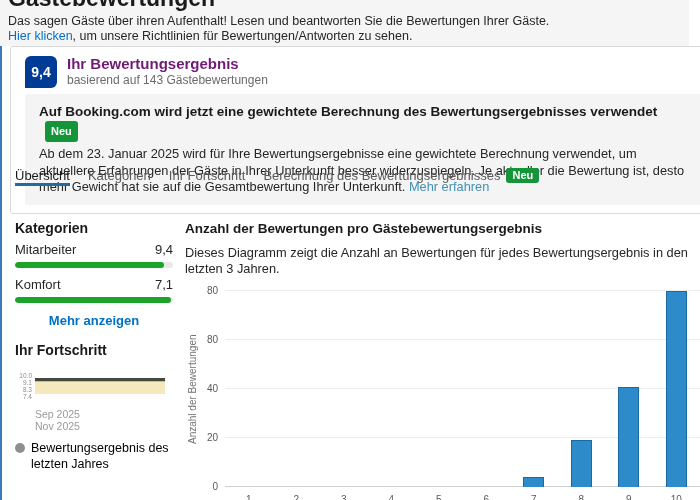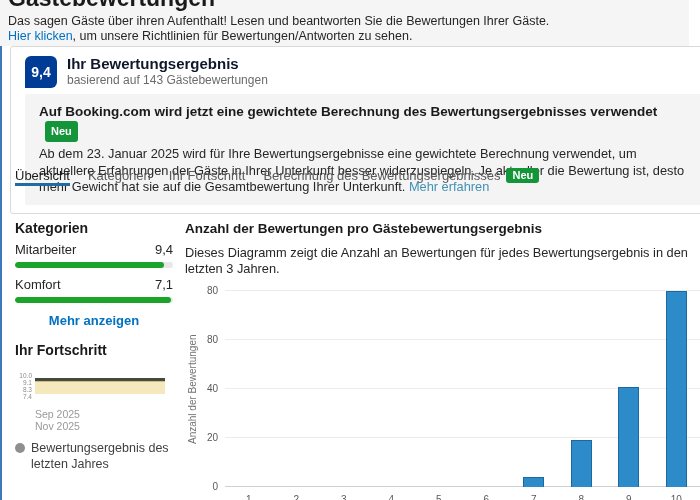--- a/index.html
+++ b/index.html
@@ -17,21 +17,21 @@
   .page-header h1{margin:-14px 0 0;font-size:23px;line-height:24px;font-weight:700;color:#1a1a1a;}
   .page-header .intro{margin:4px 0 0;font-size:12.5px;line-height:15px;color:#262626;}
   .page-header .guidelines{margin:0;font-size:12.5px;line-height:15px;color:#262626;}
   .page-header .guidelines a{color:#0071c2;}
   
   .score-card{position:absolute;top:46px;left:10px;width:700px;box-sizing:border-box;
     background:#fff;border:1px solid #d9d9d9;border-radius:3px;padding:8px 14px;}
   .score-row{display:flex;align-items:center;gap:10px;}
   .score-badge{width:32px;height:32px;background:#003b95;color:#fff;font-weight:700;font-size:14px;
     border-radius:6px 6px 6px 0;display:flex;align-items:center;justify-content:center;}
-  .score-title{font-size:15px;font-weight:700;color:#0f172a;line-height:18px;}
+  .score-title{font-size:15px;font-weight:700;color:#701a75;line-height:18px;}
   .score-sub{font-size:12px;color:#6b6b6b;line-height:15px;}
   .notice{background:#f4f4f4;border-radius:2px;margin:6px -14px 0 0;padding:9px 14px;}
   .notice-title-row{line-height:18px;}
   .notice-title{font-size:13.5px;font-weight:700;color:#1a1a1a;}
   .badge-neu{display:inline-block;background:#149539;color:#fff;font-size:11px;font-weight:700;
     padding:1px 6px 2px;border-radius:3px;margin-left:6px;vertical-align:1px;}
   .notice-body{margin:4px 0 0;font-size:12.8px;line-height:16.5px;color:#262626;white-space:normal;}
   .notice-link{color:#4291b5;}
   
   .tabs{position:absolute;top:168px;left:15px;right:0;display:flex;gap:18px;align-items:flex-start;}
@@ -56,21 +56,21 @@
     font-size:6.5px;line-height:7px;color:#8c8c8c;text-align:right;padding-right:3px;box-sizing:border-box;margin-top:4px;}
   .mini-plot{flex:1;position:relative;height:36px;}
   .mini-band{position:absolute;left:0;right:0;top:13px;height:12px;background:#f4e8bc;border-top:1px solid #cbbd84;}
   .mini-line{position:absolute;left:0;right:0;top:10px;height:2.5px;background:#45493f;}
   .mini-x{display:flex;justify-content:space-between;margin:4px 0 8px 20px;width:130px;
     font-size:10.5px;color:#9a9a9a;flex-direction:column;}
   
   .legend{margin-top:8px;}
   .legend-item{display:flex;align-items:flex-start;margin-bottom:5px;}
   .legend-dot{width:10px;height:10px;border-radius:50%;flex:none;margin:3px 6px 0 0;}
-  .legend-label{font-size:12.5px;line-height:16px;color:#404040;}
+  .legend-label{font-size:12.5px;line-height:16px;color:#000000;}
   
   .chart-title{margin:8px 0 0;font-size:13.5px;font-weight:700;color:#1a1a1a;line-height:18px;}
   .chart-sub{margin:7px 0 14px;font-size:12.8px;color:#262626;line-height:16px;}
   .chart{display:flex;}
   .y-title{width:14px;flex:none;height:196px;display:flex;align-items:center;justify-content:center;
     writing-mode:vertical-rl;transform:rotate(180deg);font-size:10px;color:#737373;}
   .plot-wrap{flex:1;min-width:0;}
   .plot{position:relative;height:196px;margin-left:26px;}
   .gridline{position:absolute;left:0;right:0;height:1px;background:#ececec;}
   .gridline.zero{background:#cfcfcf;}

